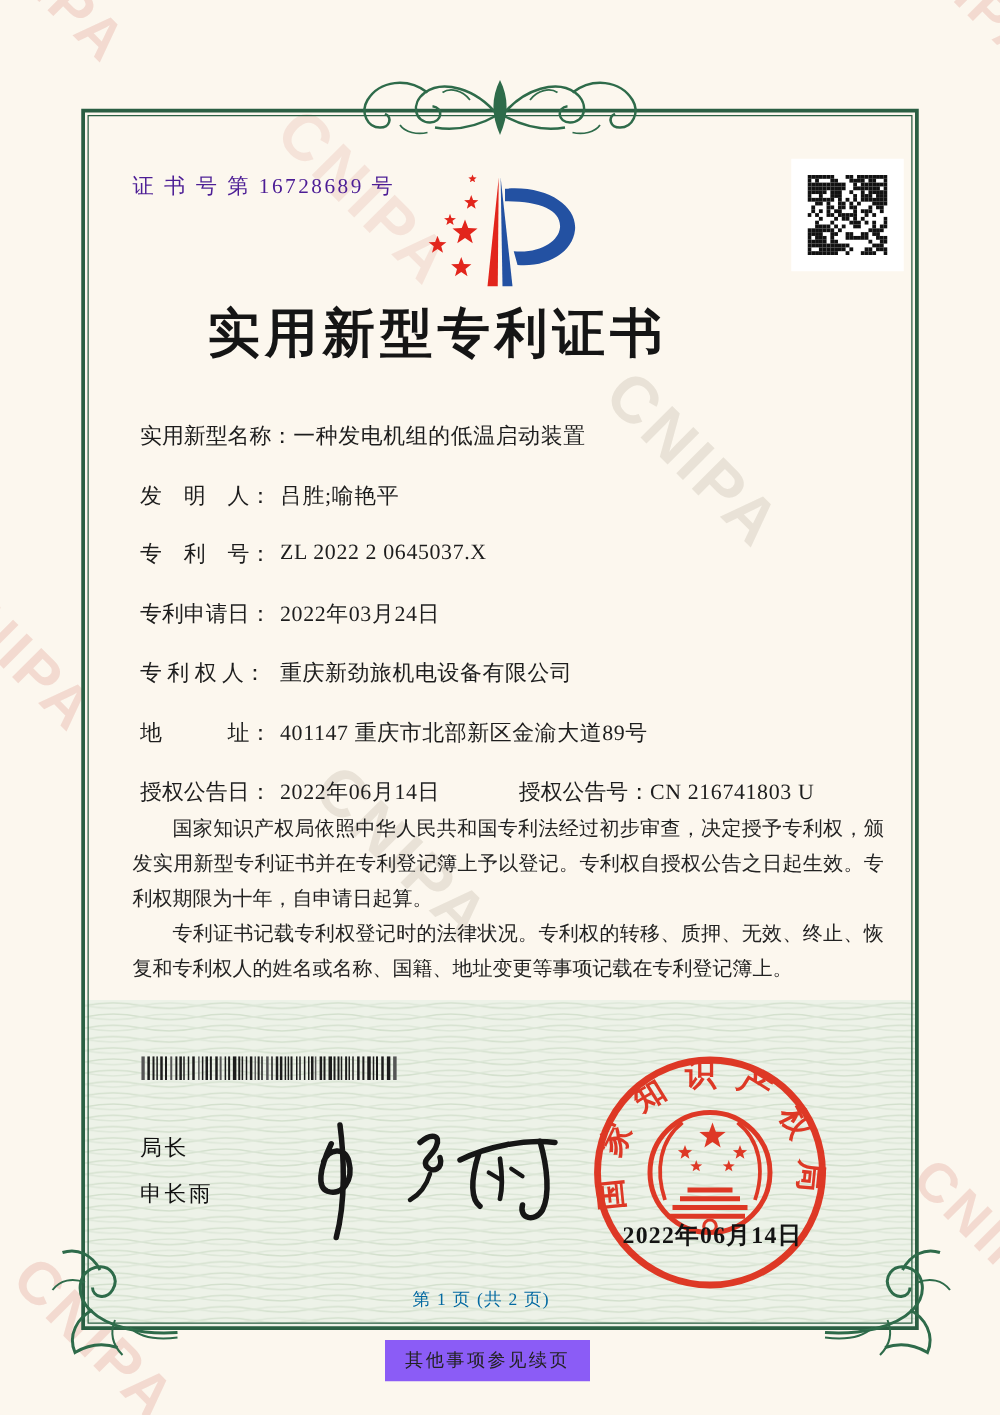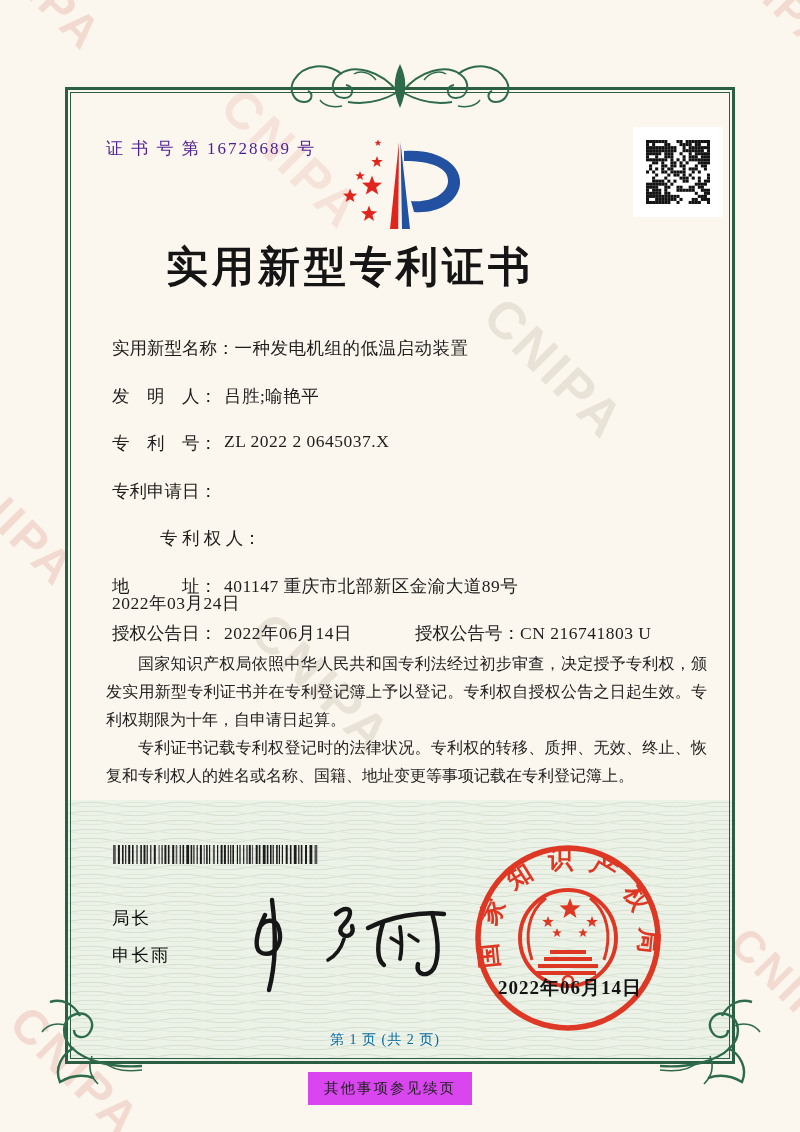--- a/index.html
+++ b/index.html
@@ -48,21 +48,21 @@
   .qr-patch{position:absolute;left:633px;top:127px;width:90px;height:90px;background:#ffffff;}
   .qr{position:absolute;left:646px;top:140px;}
   .title{position:absolute;left:65px;top:239px;width:570px;margin:0;
     text-align:center;font-size:42px;font-weight:bold;letter-spacing:4px;color:#151515;}
 
   
   .fields{position:absolute;left:112px;top:336px;width:600px;font-size:17.5px;color:#1d1d1d;}
   .frow{position:absolute;left:0;display:flex;white-space:nowrap;}
   .flabel{flex:0 0 112px;}
   .fvalue{letter-spacing:0.5px;}
-  .r0{top:0;} .r1{top:48px;} .r2{top:95px;} .r3{top:143px;flex-direction:column;} .r4{top:190px;margin-left:48px;} .r5{top:238px;align-items:center;} .r6{top:285px;}
+  .r0{top:0;} .r1{top:48px;} .r2{top:95px;} .r3{top:143px;} .r4{top:190px;} .r5{top:238px;align-items:center;} .r6{top:285px;}
   .grant2{position:absolute;left:303px;top:285px;white-space:nowrap;}
 
   
   .paras{position:absolute;left:106px;top:650px;width:601px;
     font-size:16px;line-height:28px;text-align:justify;color:#222;}
   .paras p{margin:0;text-indent:2em;}
 
   
   .barcode{position:absolute;left:113px;top:845px;}
   .signer-title{position:absolute;left:112px;top:906px;font-family:Liberation Mono, monospace;
@@ -72,21 +72,21 @@
   .signature{position:absolute;left:230px;top:883px;}
 
   
   .seal{position:absolute;left:470px;top:840px;}
   .seal-date{position:absolute;left:498px;top:975px;font-size:19px;font-weight:600;
     letter-spacing:1px;color:#141414;}
 
   
   .page-info{position:absolute;left:65px;top:1031px;width:640px;text-align:center;
     font-size:14px;letter-spacing:1px;color:#0369a1;}
-  .continuation{position:absolute;left:308px;top:1072px;width:164px;background:#d946ef;
+  .continuation{position:absolute;left:308px;top:1072px;width:164px;background:#8b5cf6;
     text-align:center;font-size:14.5px;letter-spacing:2px;color:#222;padding:7px 0;}
 </style>
 </head>
 <body>
 
 <div class="page">
 
   <span class="wm wm-pink wm1">CNIPA</span>
   <span class="wm wm-pink wm2">CNIPA</span>
   <span class="wm wm3">CNIPA</span>
@@ -447,20 +447,21 @@
     <div class="frow r2">
         <span class="flabel">专　利　号：</span>
         <span class="fvalue">ZL 2022 2 0645037.X</span>
       </div>
     <div class="frow r3">
         <span class="flabel">专利申请日：</span>
         <span class="fvalue">2022年03月24日</span>
       </div>
     <div class="frow r4">
         <span class="flabel">专 利 权 人：</span>
+        <span class="fvalue">重庆新劲旅机电设备有限公司</span>
       </div>
     <div class="frow r5">
         <span class="flabel">地　　　址：</span>
         <span class="fvalue">401147 重庆市北部新区金渝大道89号</span>
       </div>
     <div class="frow r6">
         <span class="flabel">授权公告日：</span>
         <span class="fvalue">2022年06月14日</span>
       </div>
     <div class="grant2"><span>授权公告号：</span><span class="fvalue">CN 216741803 U</span></div>

